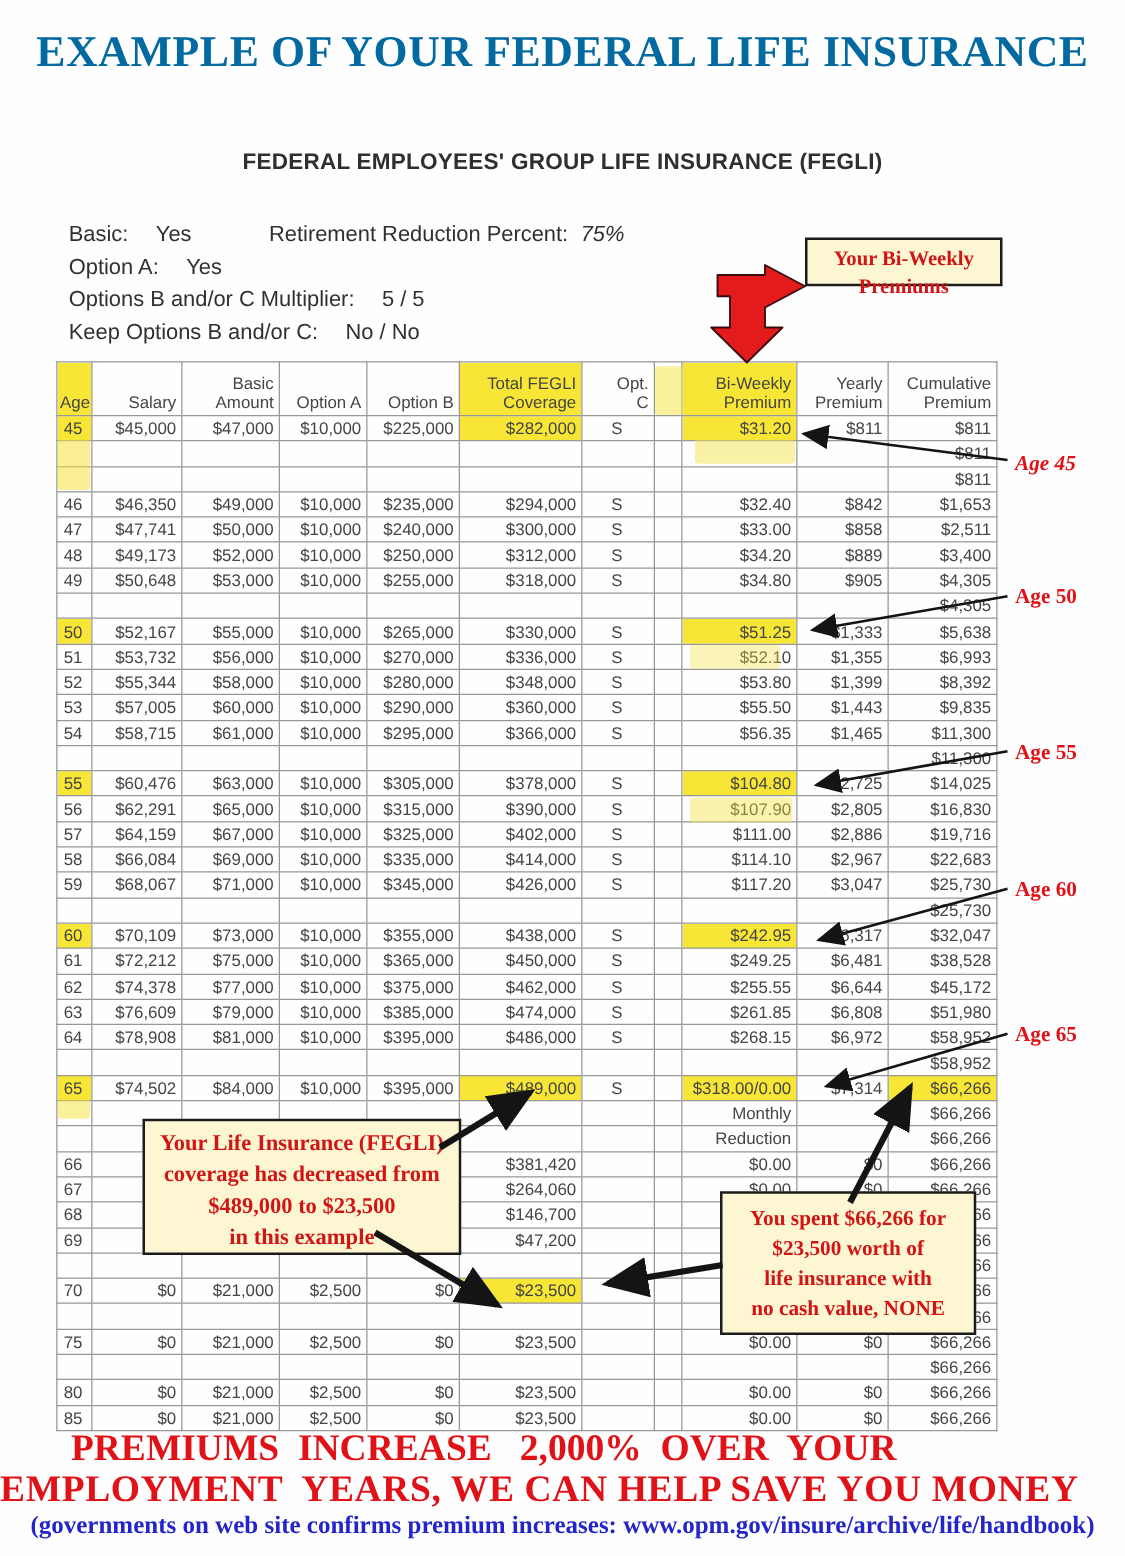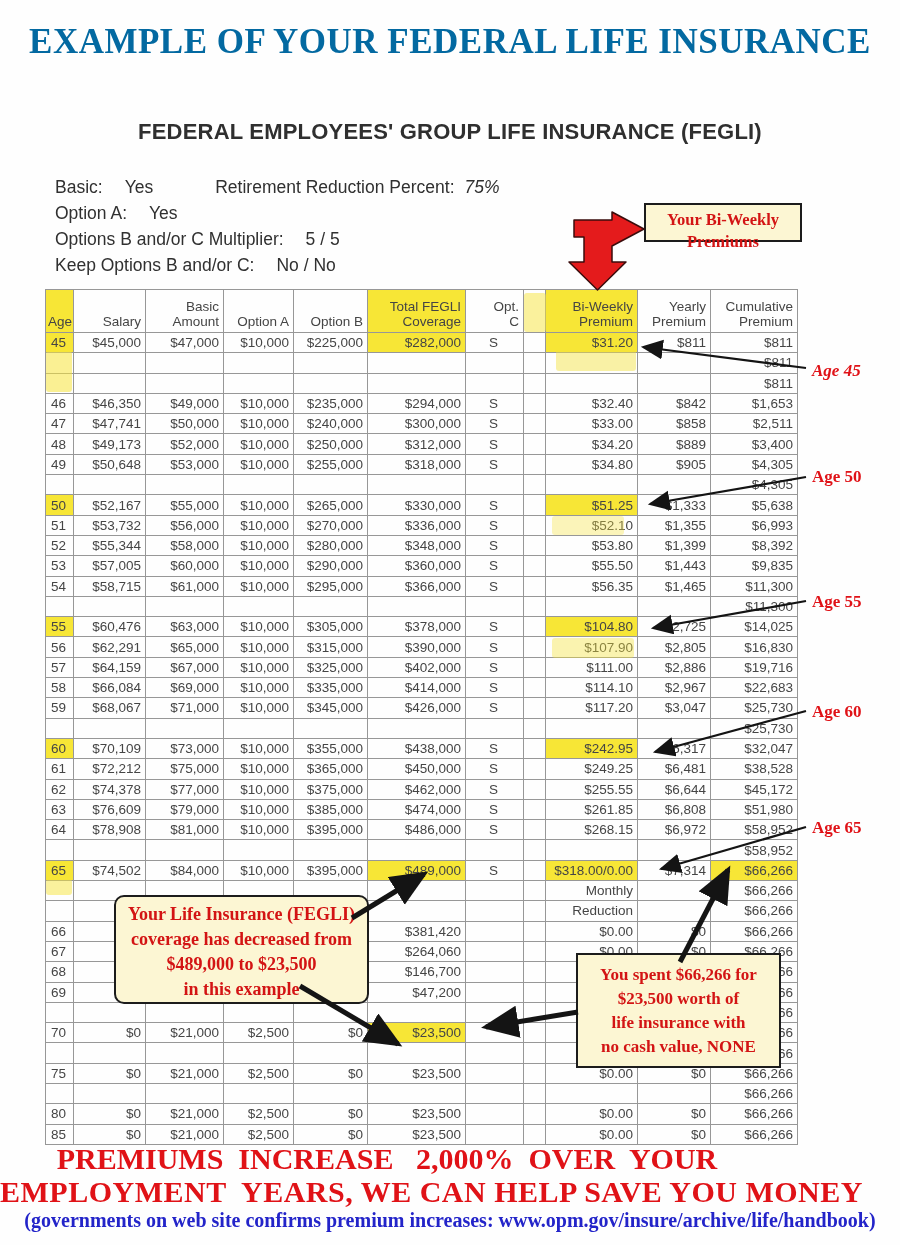--- a/index.html
+++ b/index.html
@@ -2,28 +2,28 @@
 <html><head>
 <meta charset="utf-8">
 <style>
   html,body{margin:0;padding:0;background:#e9e9e9;}
   #page{position:relative;width:900px;height:1245px;background:#fefefe;overflow:hidden;
         font-family:"Liberation Sans",sans-serif;}
   .serif{font-family:"Liberation Serif",serif;font-weight:bold;}
   #title{position:absolute;top:22px;left:0;width:900px;text-align:center;
          font-size:35px;letter-spacing:.5px;color:#0369a1;}
   #subtitle{position:absolute;top:119px;left:0;width:900px;text-align:center;
-            font-size:22px;font-weight:bold;color:#2f2f2f;letter-spacing:.2px;}
+            font-size:18px;font-weight:bold;color:#2f2f2f;letter-spacing:.2px;}
   .info-line{position:absolute;left:55px;font-size:17.5px;color:#303030;white-space:pre;}
   .gap1{margin-left:22px;} .gap2{margin-left:62px;} .gap3{margin-left:10px;font-style:italic;}
   
   .cream-box{position:absolute;background:#fcf6d3;border:2px solid #1c1c1c;
              text-align:center;color:#d31414;box-sizing:border-box;}
-  #bw-box{left:644px;top:203px;width:158px;height:39px;font-size:16.5px;line-height:22px;padding-top:4px;}
-  #callout1{left:114px;top:895px;width:255px;height:109px;font-size:18px;line-height:25px;padding-top:5px;z-index:6;border-radius:10px;}
+  #bw-box{left:644px;top:190px;width:158px;height:39px;font-size:16.5px;line-height:22px;padding-top:4px;}
+  #callout1{left:114px;top:895px;width:255px;height:109px;font-size:18px;line-height:25px;padding-top:5px;z-index:6;}
   #callout2{left:576px;top:953px;width:205px;height:115px;font-size:17px;line-height:24px;padding-top:8px;z-index:6;}
   .cream-box span{display:block;}
   
   #fegli-table{position:absolute;left:45px;top:289px;border-collapse:collapse;
                table-layout:fixed;width:753px;font-size:13.5px;color:#454545;z-index:2;}
   #fegli-table td,#fegli-table th{border:1px solid #979797;padding:0 4px 0 2px;
                overflow:hidden;white-space:nowrap;font-weight:normal;}
   #fegli-table tr{height:20.3px;}
   #fegli-table tr.hdr{height:43px;}
   #fegli-table th{vertical-align:bottom;white-space:pre-line;line-height:14.5px;padding-bottom:3px;text-align:right;}

